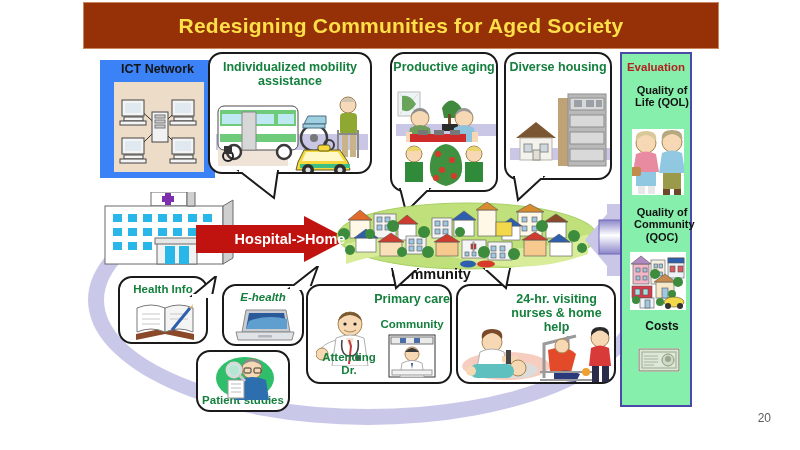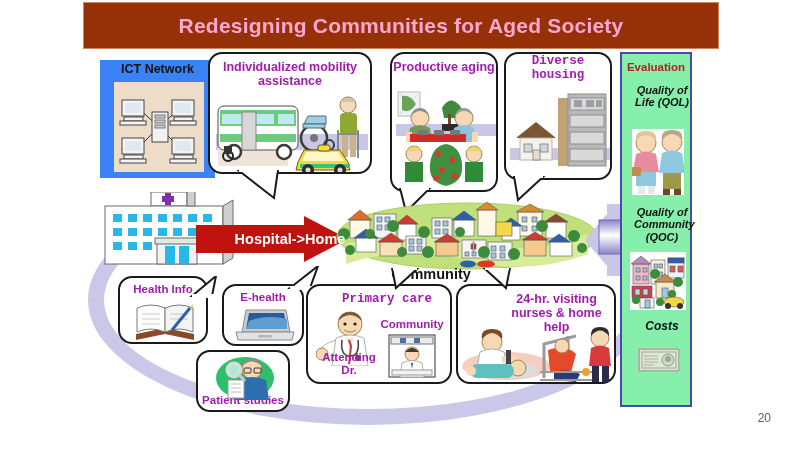--- a/index.html
+++ b/index.html
@@ -2,51 +2,51 @@
 <html><head>
 <meta charset="utf-8">
 <style>
   html,body{margin:0;padding:0;background:#fff;}
   body{width:800px;height:450px;overflow:hidden;font-family:"Liberation Sans",sans-serif;}
   #slide{position:relative;width:800px;height:450px;background:#fff;}
 
   
   .banner{position:absolute;left:84px;top:3px;width:634px;height:45px;background:#963006;
           display:flex;align-items:center;justify-content:center;box-shadow:0 0 0 1px #c9885f;}
-  .banner-title{color:#f9a8d4;font-size:21px;font-weight:bold;letter-spacing:.2px;white-space:nowrap;}
+  .banner-title{color:#fde047;font-size:21px;font-weight:bold;letter-spacing:.2px;white-space:nowrap;}
 
   
   .ring{position:absolute;left:88px;top:175px;width:560px;height:250px;border-radius:50%;
         border:16px solid #b6b3e0;opacity:.72;box-sizing:border-box;}
   .ring-mask{position:absolute;left:150px;top:150px;width:470px;height:110px;background:#fff;}
 
   
   .bub{position:absolute;background:#fff;border:2px solid #1a1a1a;border-radius:14px;box-sizing:border-box;}
-  .bub .cap{position:absolute;left:0;right:0;text-align:center;font-weight:bold;color:#a21caf;line-height:1.12;}
+  .bub .cap{position:absolute;left:0;right:0;text-align:center;font-weight:bold;color:#15803d;line-height:1.12;}
   .tail{position:absolute;width:0;height:0;}
 
   
   .plainbox{position:absolute;background:#3b82f6;box-sizing:border-box;}
 
   
   .lbl{position:absolute;font-weight:bold;color:#141414;}
 
   
   .redarrow{position:absolute;left:196px;top:216px;width:152px;height:46px;}
   .redarrow .body{position:absolute;left:0;top:9px;width:112px;height:28px;background:#c0120f;}
   .redarrow .head{position:absolute;left:108px;top:0;width:0;height:0;
                   border-top:23px solid transparent;border-bottom:23px solid transparent;border-left:44px solid #c0120f;}
   .redarrow .txt{position:absolute;left:0;top:0;width:140px;height:46px;display:flex;align-items:center;justify-content:center;
                  color:#fff;font-weight:bold;font-size:14.5px;white-space:nowrap;z-index:2;padding-left:24px;}
 
   
   .evalpanel{position:absolute;left:620px;top:52px;width:72px;height:355px;background:#86efac;
              border:2px solid #4a4aa8;box-sizing:border-box;}
   .evalpanel .etitle{position:absolute;left:0;right:0;top:7px;text-align:center;font-size:11.5px;font-weight:bold;color:#b32222;}
-  .evalpanel .ehead{position:absolute;left:12px;right:0;text-align:center;font-size:11px;font-weight:bold;color:#111;line-height:1.12;font-style:italic;}
+  .evalpanel .ehead{position:absolute;left:12px;right:0;text-align:center;font-size:11px;font-weight:bold;color:#111;line-height:1.12;}
 
   
   .chev{position:absolute;left:585px;top:200px;width:58px;height:80px;}
 
   
   .pagenum{position:absolute;right:29px;bottom:25px;font-size:12px;color:#5b5b5b;}
 
   .pic{position:absolute;overflow:hidden;}
   svg{display:block;}
 </style>
@@ -221,21 +221,21 @@
           </g>
       </svg>
     </div>
   </div>
   <svg class="tail" style="left:398px;top:188px;width:34px;height:26px;">
     <polygon points="2,0 32,0 8,24" fill="#fff" stroke="#1a1a1a" stroke-width="2"></polygon>
     <rect x="3" y="-4" width="28" height="6" fill="#fff"></rect>
   </svg>
 
   <div class="bub" style="left:504px;top:52px;width:108px;height:128px;">
-    <div class="cap" style="top:0;font-size:12.5px;font-family:Liberation Mono, monospace;">Diverse housing</div>
+    <div class="cap" style="top:6px;font-size:12.5px;">Diverse housing</div>
     <div class="pic" style="left:4px;top:34px;width:100px;height:90px;">
       <svg width="100" height="90" viewBox="0 0 100 90">
         <rect x="0" y="58" width="100" height="14" fill="#c9c6e6"></rect>
         <rect x="0" y="0" width="100" height="60" fill="#fff"></rect>
 
         <g transform="translate(48,6)">
           <rect x="0" y="4" width="10" height="68" fill="#c0a277"></rect>
           <rect x="10" y="0" width="38" height="72" fill="#b9b9b9" stroke="#8d8d8d"></rect>
           <g fill="#d9d9d9" stroke="#8d8d8d">
             <rect x="12" y="4" width="34" height="12"></rect>
@@ -473,21 +473,21 @@
         <path d="M38 30 L56 8" stroke="#2d5fae" stroke-width="3"></path>
         <path d="M56 8 L59 4 L58 9 Z" fill="#d8b04a"></path>
       </svg>
     </div>
   </div>
   <svg class="tail" style="left:186px;top:276px;width:32px;height:22px;">
     <polygon points="30,0 6,20 26,20" fill="#fff" stroke="#1a1a1a" stroke-width="2"></polygon>
     <rect x="6" y="18" width="24" height="6" fill="#fff"></rect>
   </svg>
 
-  <div class="bub" style="left:222px;top:284px;width:82px;height:62px;">
+  <div class="bub" style="left:222px;top:284px;width:82px;height:62px;font-style:italic;">
     <div class="cap" style="top:5px;font-size:11.5px;">E-health</div>
     <div class="pic" style="left:10px;top:22px;width:62px;height:36px;">
       <svg width="62" height="36" viewBox="0 0 62 36">
         <path d="M12 2 L52 2 L56 24 L8 24 Z" fill="#c9cdd2" stroke="#8a8a8a"></path>
         <path d="M15 5 L50 5 L53 21 L12 21 Z" fill="#2a5a9a"></path>
         <path d="M15 13 q18 -7 38 -2 l0 10 L12 21 Z" fill="#5f9fd0"></path>
         <path d="M2 24 L60 24 L58 32 L4 32 Z" fill="#dfe2e6" stroke="#8a8a8a"></path>
         <rect x="24" y="27" width="14" height="2.5" rx="1" fill="#b4b8bc"></rect>
       </svg>
     </div>
@@ -518,21 +518,21 @@
         <g>
             <circle cx="20" cy="14" r="7" fill="none" stroke="#d8d8d8" stroke-width="3"></circle>
            <circle cx="20" cy="14" r="6" fill="#eef6ff" opacity=".7"></circle>
            <path d="M25 19 L31 25" stroke="#c8c8c8" stroke-width="3"></path>
           </g>
       </svg>
     </div>
   </div>
 
   <div class="bub" style="left:306px;top:284px;width:146px;height:100px;">
-    <div class="cap" style="top:6px;text-align:center;left:16px;font-size:12.5px;font-family:Liberation Mono, monospace;">Primary care</div>
+    <div class="cap" style="top:6px;text-align:right;left:16px;font-size:12.5px;">Primary care</div>
     <div class="pic" style="left:8px;top:24px;width:62px;height:56px;">
       <svg width="62" height="56" viewBox="0 0 62 56">
         <circle cx="34" cy="14" r="12" fill="#f6d9b4" stroke="#a8854f"></circle>
         <path d="M22 11 q12 -12 24 0 q-2 -9 -12 -9 q-10 0 -12 9z" fill="#7a5a32"></path>
         <circle cx="29" cy="14" r="1.6" fill="#222"></circle>
           <circle cx="39" cy="14" r="1.6" fill="#222"></circle>
         <path d="M28 20 q6 4 12 0" stroke="#a8854f" fill="none"></path>
         <path d="M20 28 q14 -6 28 0 l4 28 l-36 0z" fill="#fff" stroke="#b0b0b0"></path>
         <path d="M30 28 l4 10 l4 -10z" fill="#f0e2cf"></path>
         <path d="M33 30 l2 6 l-2 18" stroke="#c03a3a" stroke-width="2" fill="none"></path>

